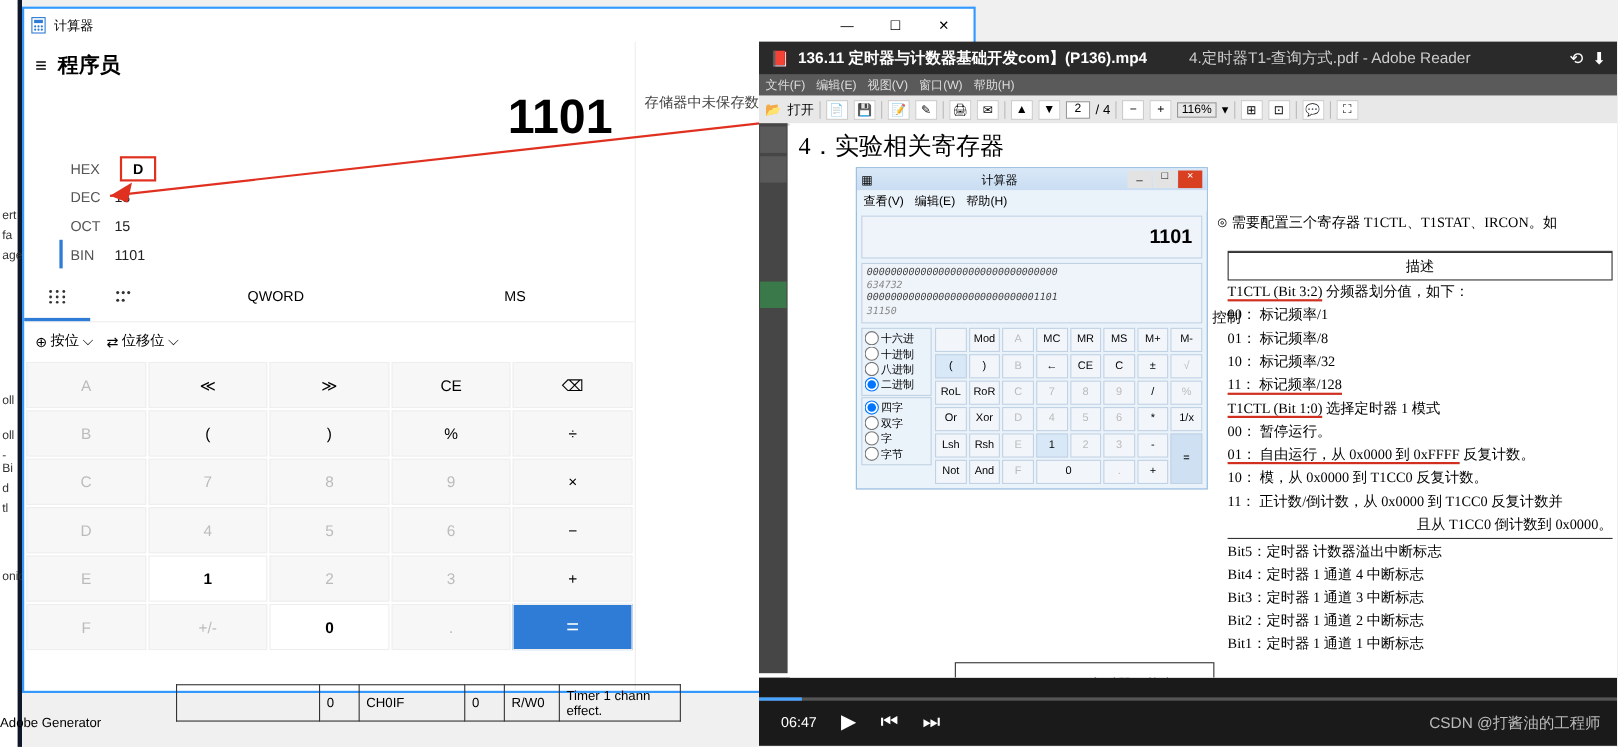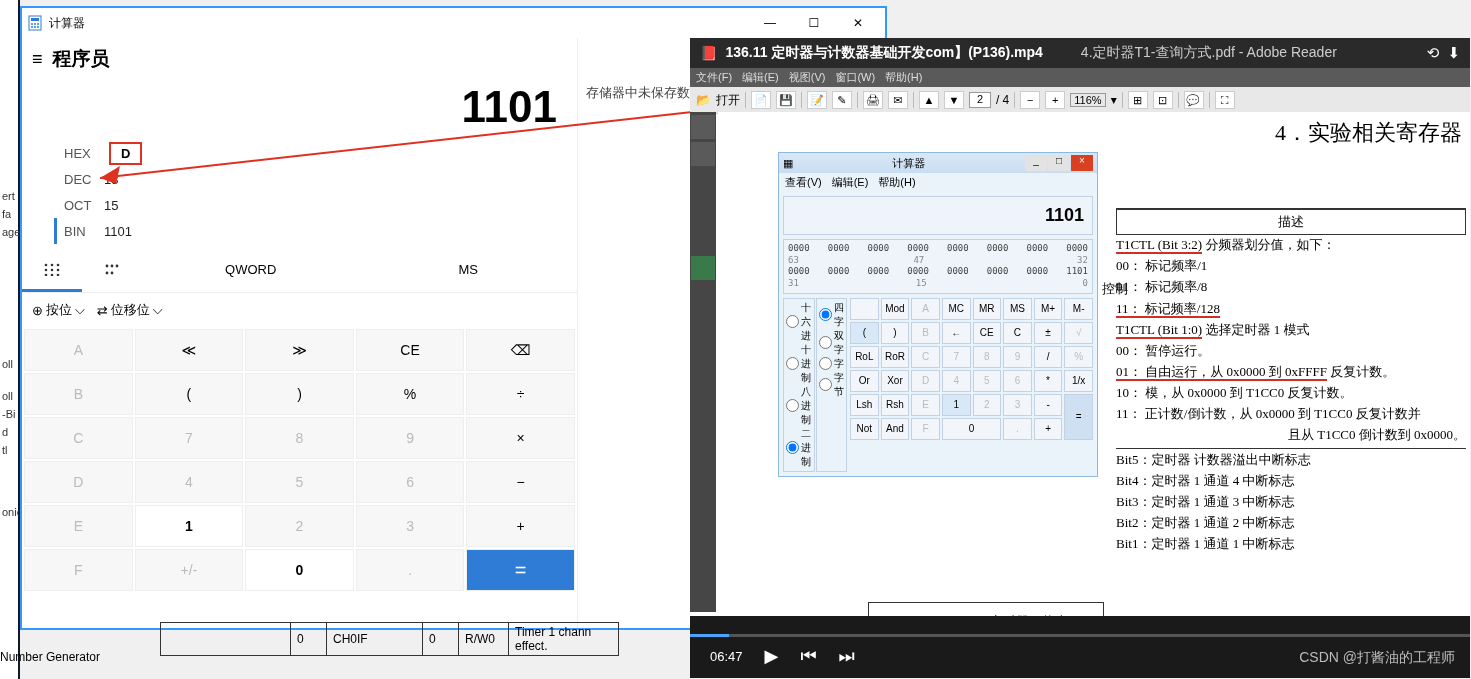--- a/index.html
+++ b/index.html
@@ -1,19 +1,19 @@
 <!DOCTYPE html>
 <html><head>
 <meta charset="utf-8">
 <style>
 * { box-sizing: border-box; margin: 0; padding: 0; }
 body { font-family: "Microsoft YaHei", "Segoe UI", sans-serif; background: #f0f0f0; width: 1471px; height: 679px; overflow: hidden; position: relative; }
 
 
-.frag-left { position: absolute; left: 0; top: 0; width: 20px; height: 679px; background: #fff; font-size: 11px; color: #333; border-right: 2px solid #0f172a; }
+.frag-left { position: absolute; left: 0; top: 0; width: 20px; height: 679px; background: #fff; font-size: 11px; color: #333; border-right: 4px solid #0f172a; }
 .frag-left div { margin: 6px 2px; }
 
 
 .calc-win { position: absolute; left: 20px; top: 6px; width: 867px; height: 624px; background: #fff; border: 2px solid #3399ff; }
 .titlebar { height: 30px; display: flex; align-items: center; padding: 0 5px; font-size: 12px; }
 .titlebar .icon { width: 16px; height: 16px; margin-right: 6px; display:inline-block; }
 .titlebar .spacer { flex: 1; }
 .titlebar .wbtn { width: 44px; height: 30px; display: flex; align-items: center; justify-content: center; font-size: 12px; }
 
 .calc-body { display: flex; height: calc(100% - 30px); }
@@ -62,34 +62,34 @@
 .pdf-tool { background: #e8e8e8; padding: 4px 6px; display: flex; align-items: center; gap: 5px; font-size: 12px; border-bottom: 1px solid #ccc; }
 .pdf-tool .btn { display:inline-flex; align-items:center; justify-content:center; width:20px; height:18px; border:1px solid #ccc; background:#fff; font-size:11px; }
 .pdf-tool .sep { width:1px; height:16px; background:#bbb; }
 .pdf-tool .pagebox { width:22px; height:16px; border:1px solid #999; background:#fff; text-align:center; font-size:11px; }
 .pdf-tool .zoom { border:1px solid #999; padding:0 3px; font-size:11px; }
 
 .pdf-side { position: absolute; left:0; top:44px; width:26px; height:500px; background:#464646; }
 .pdf-side .sbtn { width:24px; height:24px; margin:3px 1px; background:#5a5a5a; }
 
 .pdf-page { position: absolute; left: 28px; top: 44px; right: 0; bottom: 0; background: #fff; padding: 6px 8px; font-size: 13px; overflow: hidden; }
-.pdf-h { font-size: 22px; text-align: right; font-family: SimSun; margin-bottom: 4px; }
+.pdf-h { font-size: 22px; text-align: left; font-family: SimSun; margin-bottom: 4px; }
 
 
 .mini-calc { position: absolute; left: 60px; top: 40px; width: 320px; background: #eaf2fa; border: 1px solid #8fb8de; font-size: 11px; }
 .mc-title { background: linear-gradient(#d9e8f7,#c9ddf2); display: flex; align-items: center; padding: 2px 4px; }
 .mc-title .mcspacer { flex:1; }
 .mc-title .mcb { width:22px; height:16px; background:#e3e3e3; margin-left:1px; text-align:center; font-size:10px; }
 .mc-title .mcb.red { background:#d94022; color:#fff; }
 .mc-menu { padding: 2px 6px; background:#eaf2fa; display:flex; gap:10px; }
 .mc-disp { margin:4px; background:#eef4fa; border:1px solid #c0d2e4; text-align:right; padding:8px 8px; font-size:18px; font-weight:600; }
 .mc-bits { margin:0 4px 4px 4px; background:#eef4fa; border:1px solid #c0d2e4; padding:3px 4px; font-family: monospace; font-size:9px; line-height:1.3; color:#444;}
-.mc-bits .bitrow { display:flex; justify-content:space-between; }
+.mc-bits .bitrow { display:flex; justify-content:flex-start;font-style:italic; }
 .mc-body { display:flex; padding:0 4px 4px 4px; gap:3px;}
-.mc-radio { width:64px; display:flex; flex-direction:row; gap:1px; }
+.mc-radio { width:64px; display:flex; flex-direction:column; gap:1px; }
 .mc-radio .grp { background:#eaf2fa; border:1px solid #c0d2e4; padding:2px; }
 .mc-radio label { display:flex; align-items:center; font-size:10px; gap:2px; }
 .mc-keys { flex:1; display:grid; grid-template-columns: repeat(8, 1fr); grid-auto-rows:22px; gap:2px; }
 .mc-keys .k { background:#f2f6fb; border:1px solid #c0d2e4; display:flex; align-items:center; justify-content:center; font-size:10px; }
 .mc-keys .k.hl { background:#d9e8f7; }
 .mc-keys .k.dis { color:#bbb; }
 .mc-keys .k.eq { background:#cfe0f2; grid-row: span 2; }
 
 
 .doc-right { position: absolute; left: 398px; top: 80px; right: 4px; font-size: 13px; line-height: 1.55; font-family: SimSun; }
@@ -119,21 +119,21 @@
   <div style="margin-top:190px">ert</div>
   <div>fa</div>
   <div>age</div>
   <div style="margin-top:120px">oll</div>
   <div style="margin-top:20px">oll</div>
   <div>-Bi</div>
   <div>d </div>
   <div>tl</div>
   <div style="margin-top:50px">onic</div>
 </div>
-<div style="position:absolute; left:0; top:650px; font-size:12px;">Number Generator</div>
+<div style="position:absolute; left:0; top:650px; font-size:12px;">Adobe Generator</div>
 
 <div class="calc-win">
  <div class="titlebar">
   <span class="icon">
     <svg viewBox="0 0 16 16" width="16" height="16">
           <rect x="2" y="1" width="12" height="14" fill="none" stroke="#2e7cd6"></rect>
           <rect x="4" y="3" width="8" height="3" fill="#2e7cd6"></rect>
           <circle cx="5" cy="9" r="1" fill="#2e7cd6"></circle>
           <circle cx="8" cy="9" r="1" fill="#2e7cd6"></circle>
           <circle cx="11" cy="9" r="1" fill="#2e7cd6"></circle>
@@ -478,26 +478,28 @@
               <div class="k" style="grid-column:span 2">0</div>
               <div class="k dis">.</div>
               <div class="k">+</div>
       </div>
      </div>
     </div>
 
     <div style="position:absolute; left:384px; top:140px; writing-mode:horizontal-tb;margin-top:28px;">控制</div>
 
     <div class="doc-right">
+     <div style="margin-bottom:6px; text-indent:-10px;">⊙ <span>需要配置三个寄存器 T1CTL、T1STAT、IRCON。如</span></div>
      <div class="doc-table">
        <div class="th">描述</div>
      </div>
      <div class="row"><span class="underline-red">T1CTL (Bit 3:2)</span> 分频器划分值，如下：</div>
      <div class="row">00：  标记频率/1</div>
      <div class="row">01：  标记频率/8</div>
+     <div class="row">10：  标记频率/32</div>
      <div class="row"><span class="underline-red">11：  标记频率/128</span></div>
      <div class="row"><span class="underline-red">T1CTL (Bit 1:0)</span> 选择定时器 1 模式</div>
      <div class="row">00：  暂停运行。</div>
      <div class="row"><span class="underline-red">01：  自由运行，从 0x0000 到 0xFFFF</span> 反复计数。</div>
      <div class="row">10：  模，从 0x0000 到 T1CC0 反复计数。</div>
      <div class="row">11：  正计数/倒计数，从 0x0000 到 T1CC0 反复计数并</div>
      <div class="row" style="border-bottom:1px solid #333; padding-bottom:2px;text-align:right;">且从 T1CC0 倒计数到 0x0000。</div>
      <div class="row">Bit5：定时器 计数器溢出中断标志</div>
      <div class="row">Bit4：定时器 1 通道 4 中断标志</div>
      <div class="row">Bit3：定时器 1 通道 3 中断标志</div>

